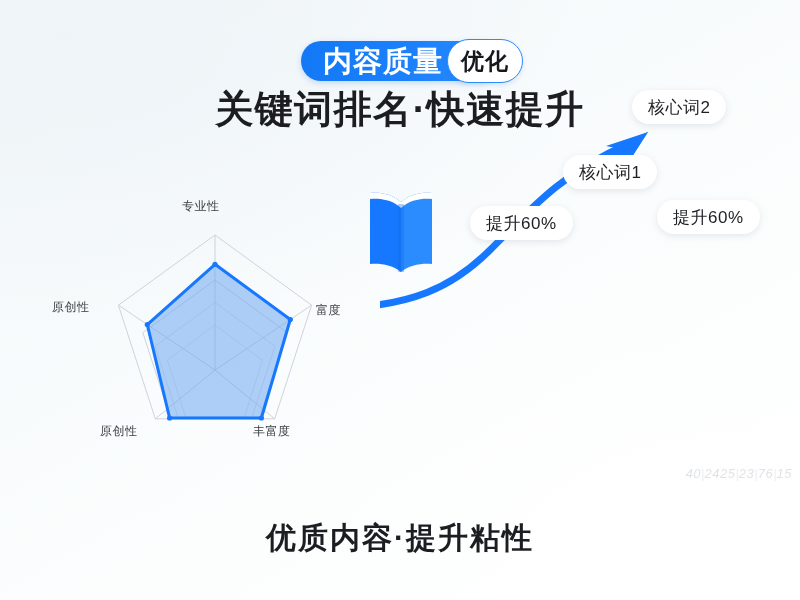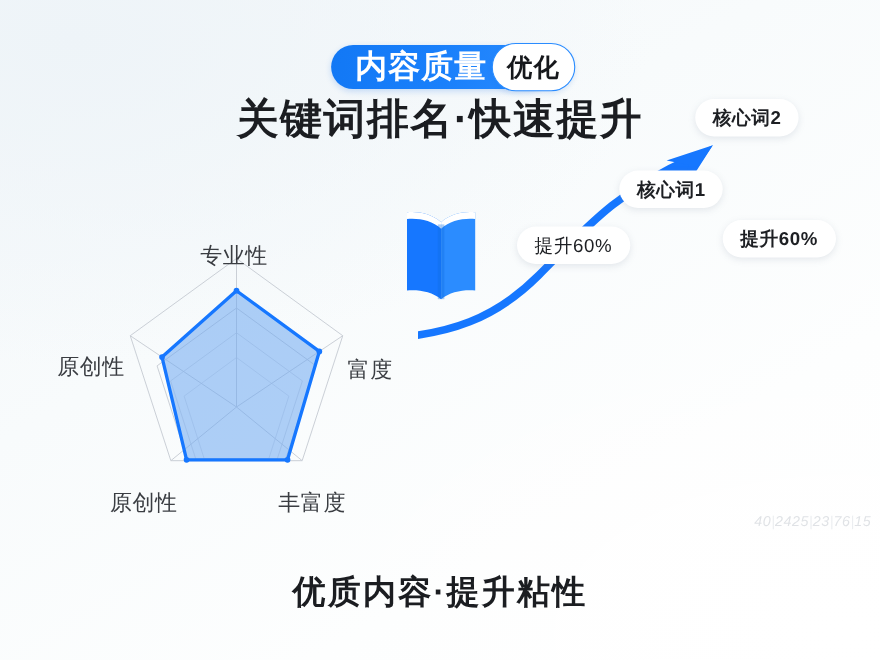--- a/index.html
+++ b/index.html
@@ -109,25 +109,24 @@
   }
 
   
   #radar {
     position: absolute;
     left: 30px;
     top: 225px;
   }
   .radar-label {
     position: absolute;
-    font-size: 20px;
+    font-size: 12px;
     color: #3a3d42;
     white-space: nowrap;
     letter-spacing: .5px;
-    margin-top: 21px;
   }
   .rl-top    { left: 182px; top: 198px; }
   .rl-right  { left: 316px; top: 302px; }
   .rl-botr   { left: 253px; top: 423px; }
   .rl-botl   { left: 100px; top: 423px; }
   .rl-left   { left: 52px;  top: 299px; }
 
   
   #book {
     position: absolute;
@@ -152,21 +151,21 @@
     border-radius: 17px;
     box-shadow: 0 2px 7px rgba(120,135,155,.18);
     font-size: 17px;
     color: #1d1f23;
     white-space: nowrap;
     letter-spacing: .5px;
     height: 34px;
     padding: 0 16px;
     box-sizing: border-box;
   }
-  .pill-strong { font-weight: 700; }
+  .pill-strong { font-weight: 400; }
   .p-kw2  { left: 632px; top: 90px; }
   .p-kw1  { left: 563px; top: 155px; }
   .p-up1  { left: 470px; top: 206px; }
   .p-up2  { left: 657px; top: 200px; }
   .p-stay { left: 478px; top: 296px; }
 
   
   .ticks {
     position: absolute;
     left: 412px;

